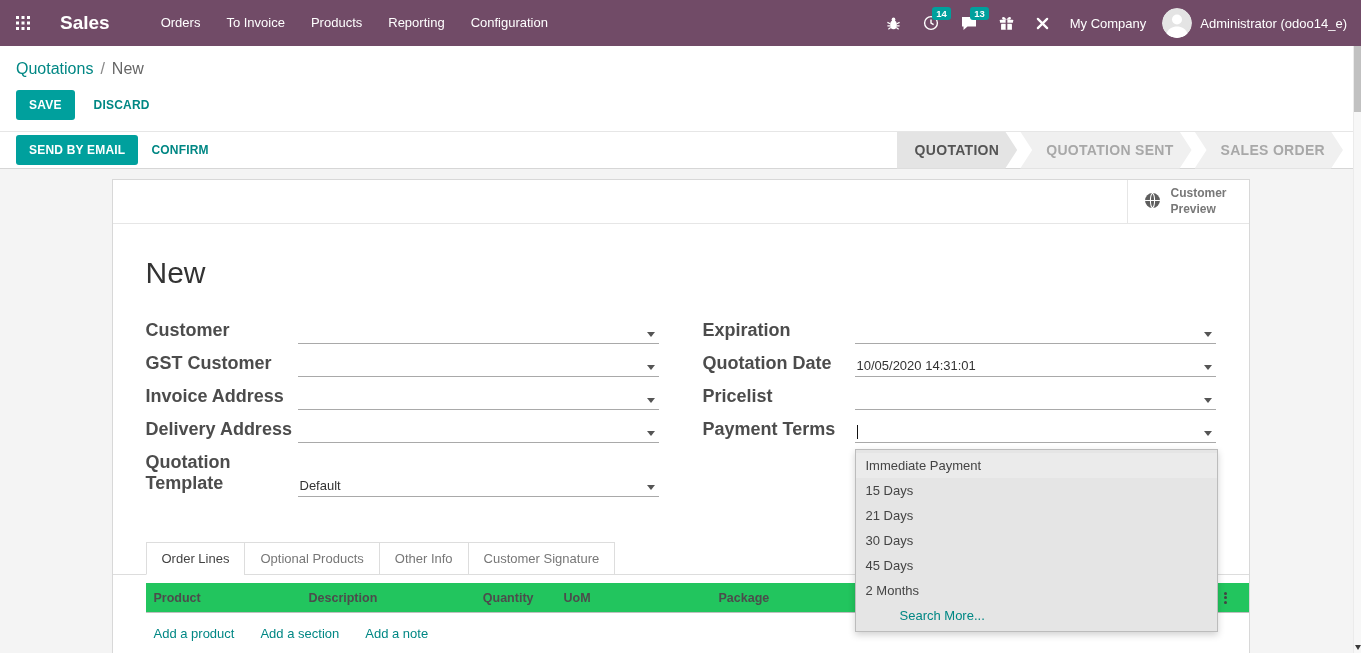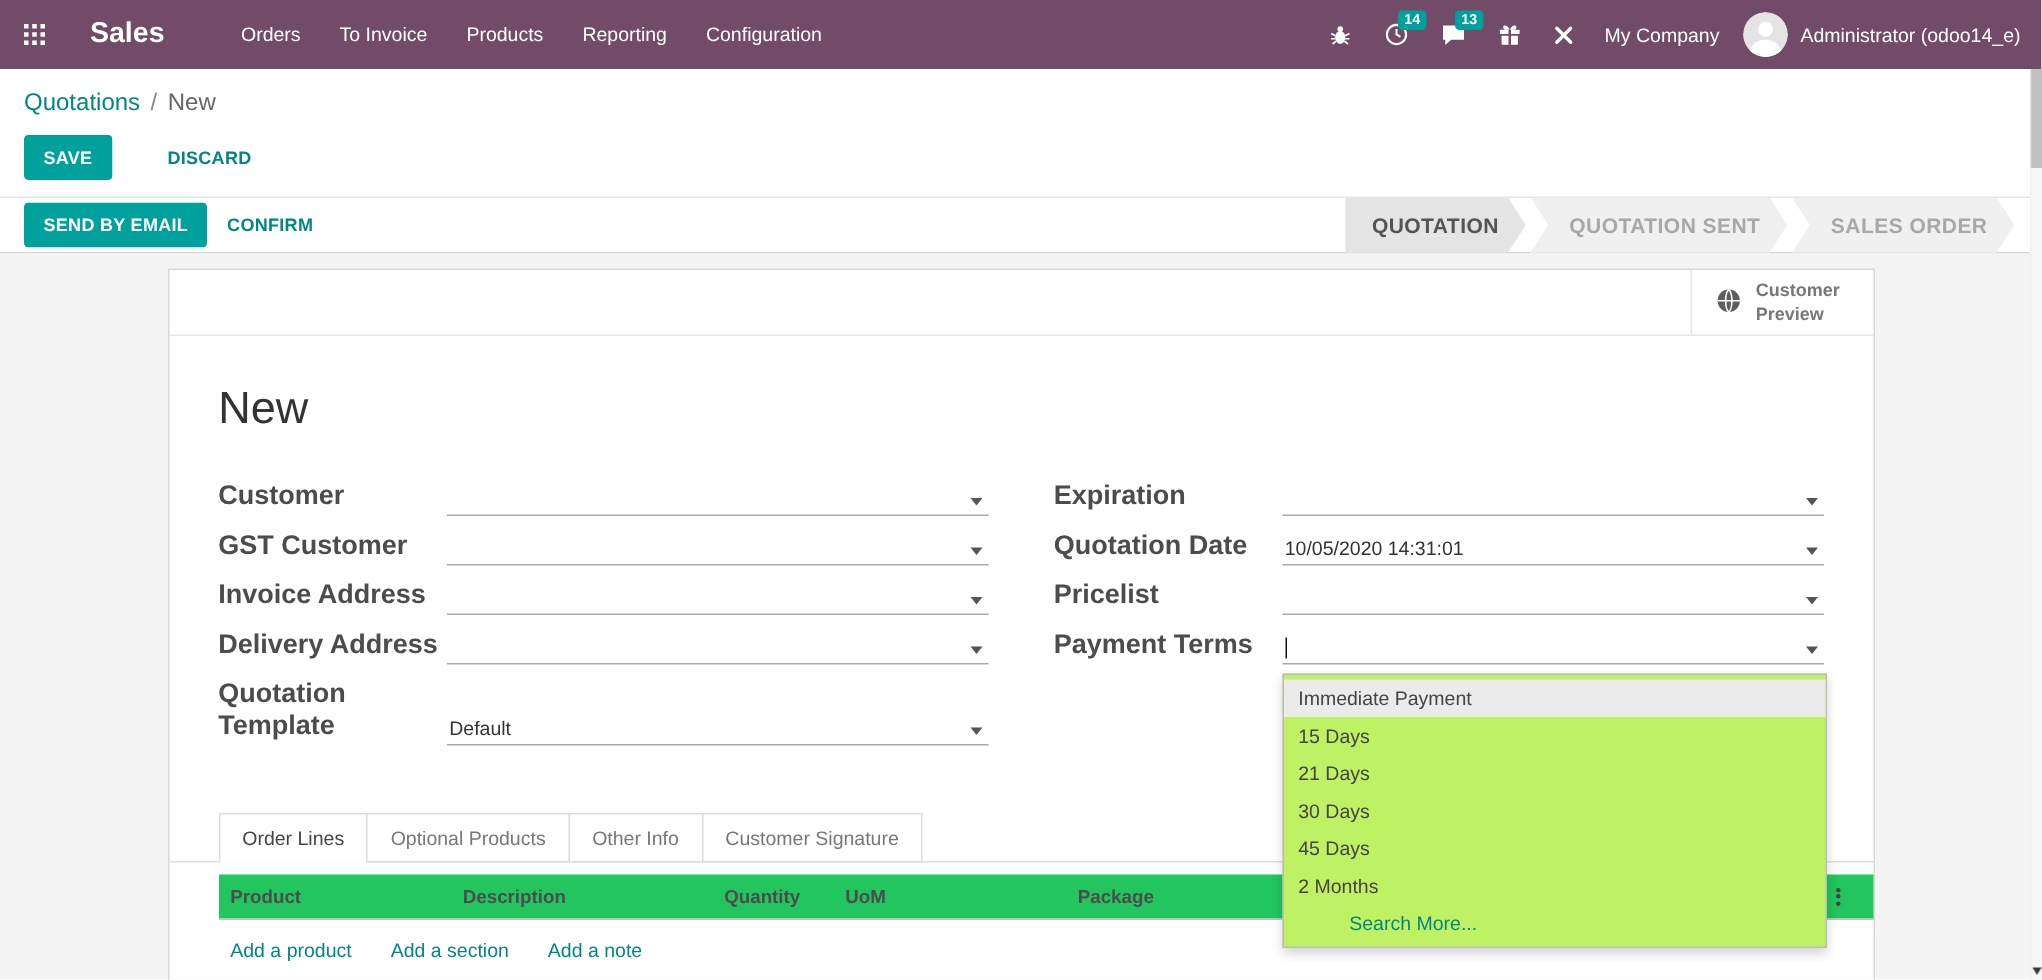--- a/index.html
+++ b/index.html
@@ -18,21 +18,21 @@
   .company { margin:0 16px 0 10px; font-size:13px; cursor:pointer; }
   .userbox { display:flex; align-items:center; gap:8px; cursor:pointer; }
   .avatar { width:30px; height:30px; border-radius:50%; overflow:hidden; flex:none; }
   .username { font-size:13px; }
 
   
   .crumbrow { padding:14px 16px 0; background:#fff; }
   .crumb-link { color:#008784; font-size:16px; cursor:pointer; }
   .crumb-sep { color:#888; font-size:16px; margin:0 7px; }
   .crumb-cur { color:#666; font-size:16px; }
-  .actionrow { padding:12px 16px 11px; background:#fff; display:flex; align-items:flex-start; gap:24px; }
+  .actionrow { padding:12px 16px 11px; background:#fff; display:flex; align-items:flex-start; gap:6px; }
   .btn { font-size:12px; font-weight:700; letter-spacing:.2px; padding:7px 12px; border:1px solid transparent; border-radius:3px; cursor:pointer; background:none; font-family:inherit; }
   .btn-primary { background:#00A09D; color:#fff; }
   .btn-link { color:#008784; }
 
   
   .statusbar { height:38px; background:#fff; border-top:1px solid #e6e6e6; border-bottom:1px solid #d6d6d6; display:flex; align-items:center; padding-left:16px; }
   .stages { margin-left:auto; margin-right:18px; display:flex; align-items:stretch; height:37px; }
   .stage { display:flex; align-items:center; font-size:14px; font-weight:700; letter-spacing:.3px; padding:0 18px 0 26px; background:#f0f0f0; color:#a8a8a8; margin-left:3px; cursor:pointer;
            clip-path:polygon(0 0, calc(100% - 12px) 0, 100% 50%, calc(100% - 12px) 100%, 0 100%, 12px 50%); }
   .stage:first-child { clip-path:polygon(0 0, calc(100% - 12px) 0, 100% 50%, calc(100% - 12px) 100%, 0 100%); padding-left:18px; margin-left:0; }
@@ -48,21 +48,21 @@
 
   .fields { display:flex; gap:44px; padding:0 33px; }
   .fcol { flex:1; }
   .frow { display:flex; align-items:flex-end; margin-bottom:9px; min-height:23px; }
   .flabel { width:152px; font-weight:700; font-size:18px; color:#4c4c4c; padding-bottom:3px; flex:none; }
   .fval { flex:1; border-bottom:1px solid #a9a9a9; display:flex; align-items:flex-end; padding:0 2px 3px; position:relative; min-height:21px; cursor:text; }
   .fval .val { flex:1; font-size:13px; color:#333; white-space:nowrap; min-height:15px; }
   .caret { width:0; height:0; border-left:4px solid transparent; border-right:4px solid transparent; border-top:5px solid #555; margin:0 2px 3px 0; flex:none; }
   .cursor { width:1px; height:14px; background:#111; position:absolute; left:2px; bottom:3px; }
 
-  .dropdown { position:absolute; top:calc(100% + 7px); left:0; right:-2px; background:#bef264; border:1px solid #bcbcbc; box-shadow:0 3px 7px rgba(0,0,0,.18); z-index:30; padding:3px 0; }
+  .dropdown { position:absolute; top:calc(100% + 7px); left:0; right:-2px; background:#e5e5e5; border:1px solid #bcbcbc; box-shadow:0 3px 7px rgba(0,0,0,.18); z-index:30; padding:3px 0; }
   .opt { line-height:25px; padding:0 10px; font-size:13px; color:#444; cursor:pointer; white-space:nowrap; }
   .opt.hl { background:#ebebeb; }
   .opt.more { color:#008784; padding-left:44px; }
 
   .tabs { display:flex; align-items:flex-end; margin-top:36px; padding-left:33px; border-bottom:1px solid #ddd; }
   .tab { font-size:13px; color:#777; padding:8px 15px; border:1px solid #ddd; background:#fff; margin-bottom:-1px; margin-right:-1px; cursor:pointer; }
   .tab.active { color:#444; border-bottom-color:#fff; }
 
   .thead { display:flex; align-items:center; margin-left:33px; margin-top:8px; background:#22c55e; border-bottom:1px solid #bfbfbf; padding:7px 0 7px 8px; font-size:12.5px; font-weight:700; color:#4c4c4c; }
   .c-product { width:155px; } .c-desc { width:155px; } .c-qty { width:70px; text-align:right; }

